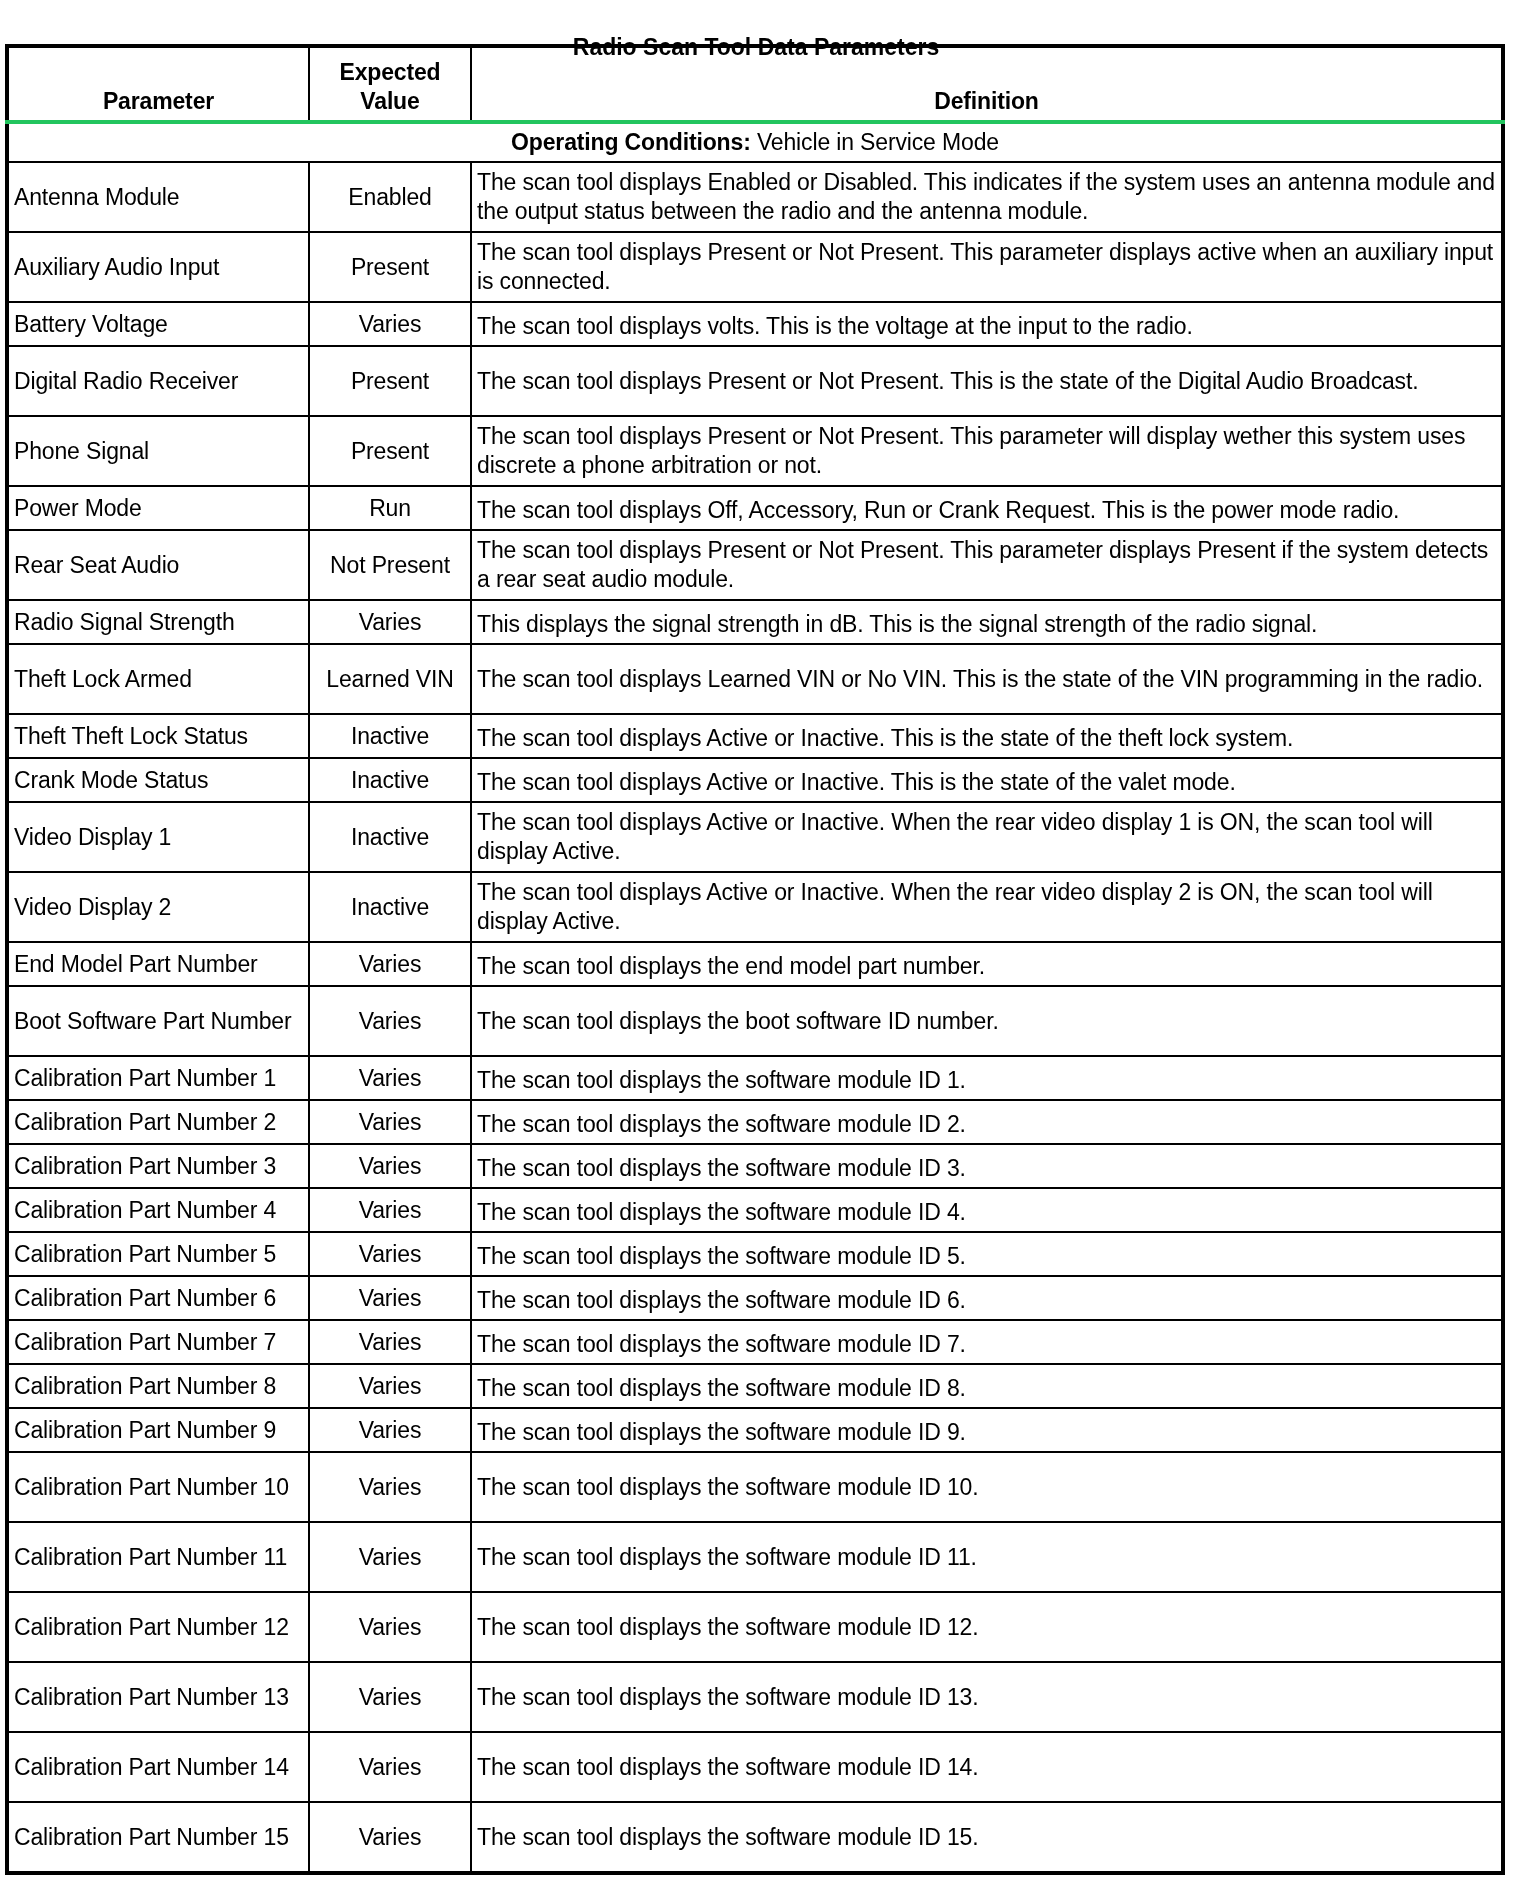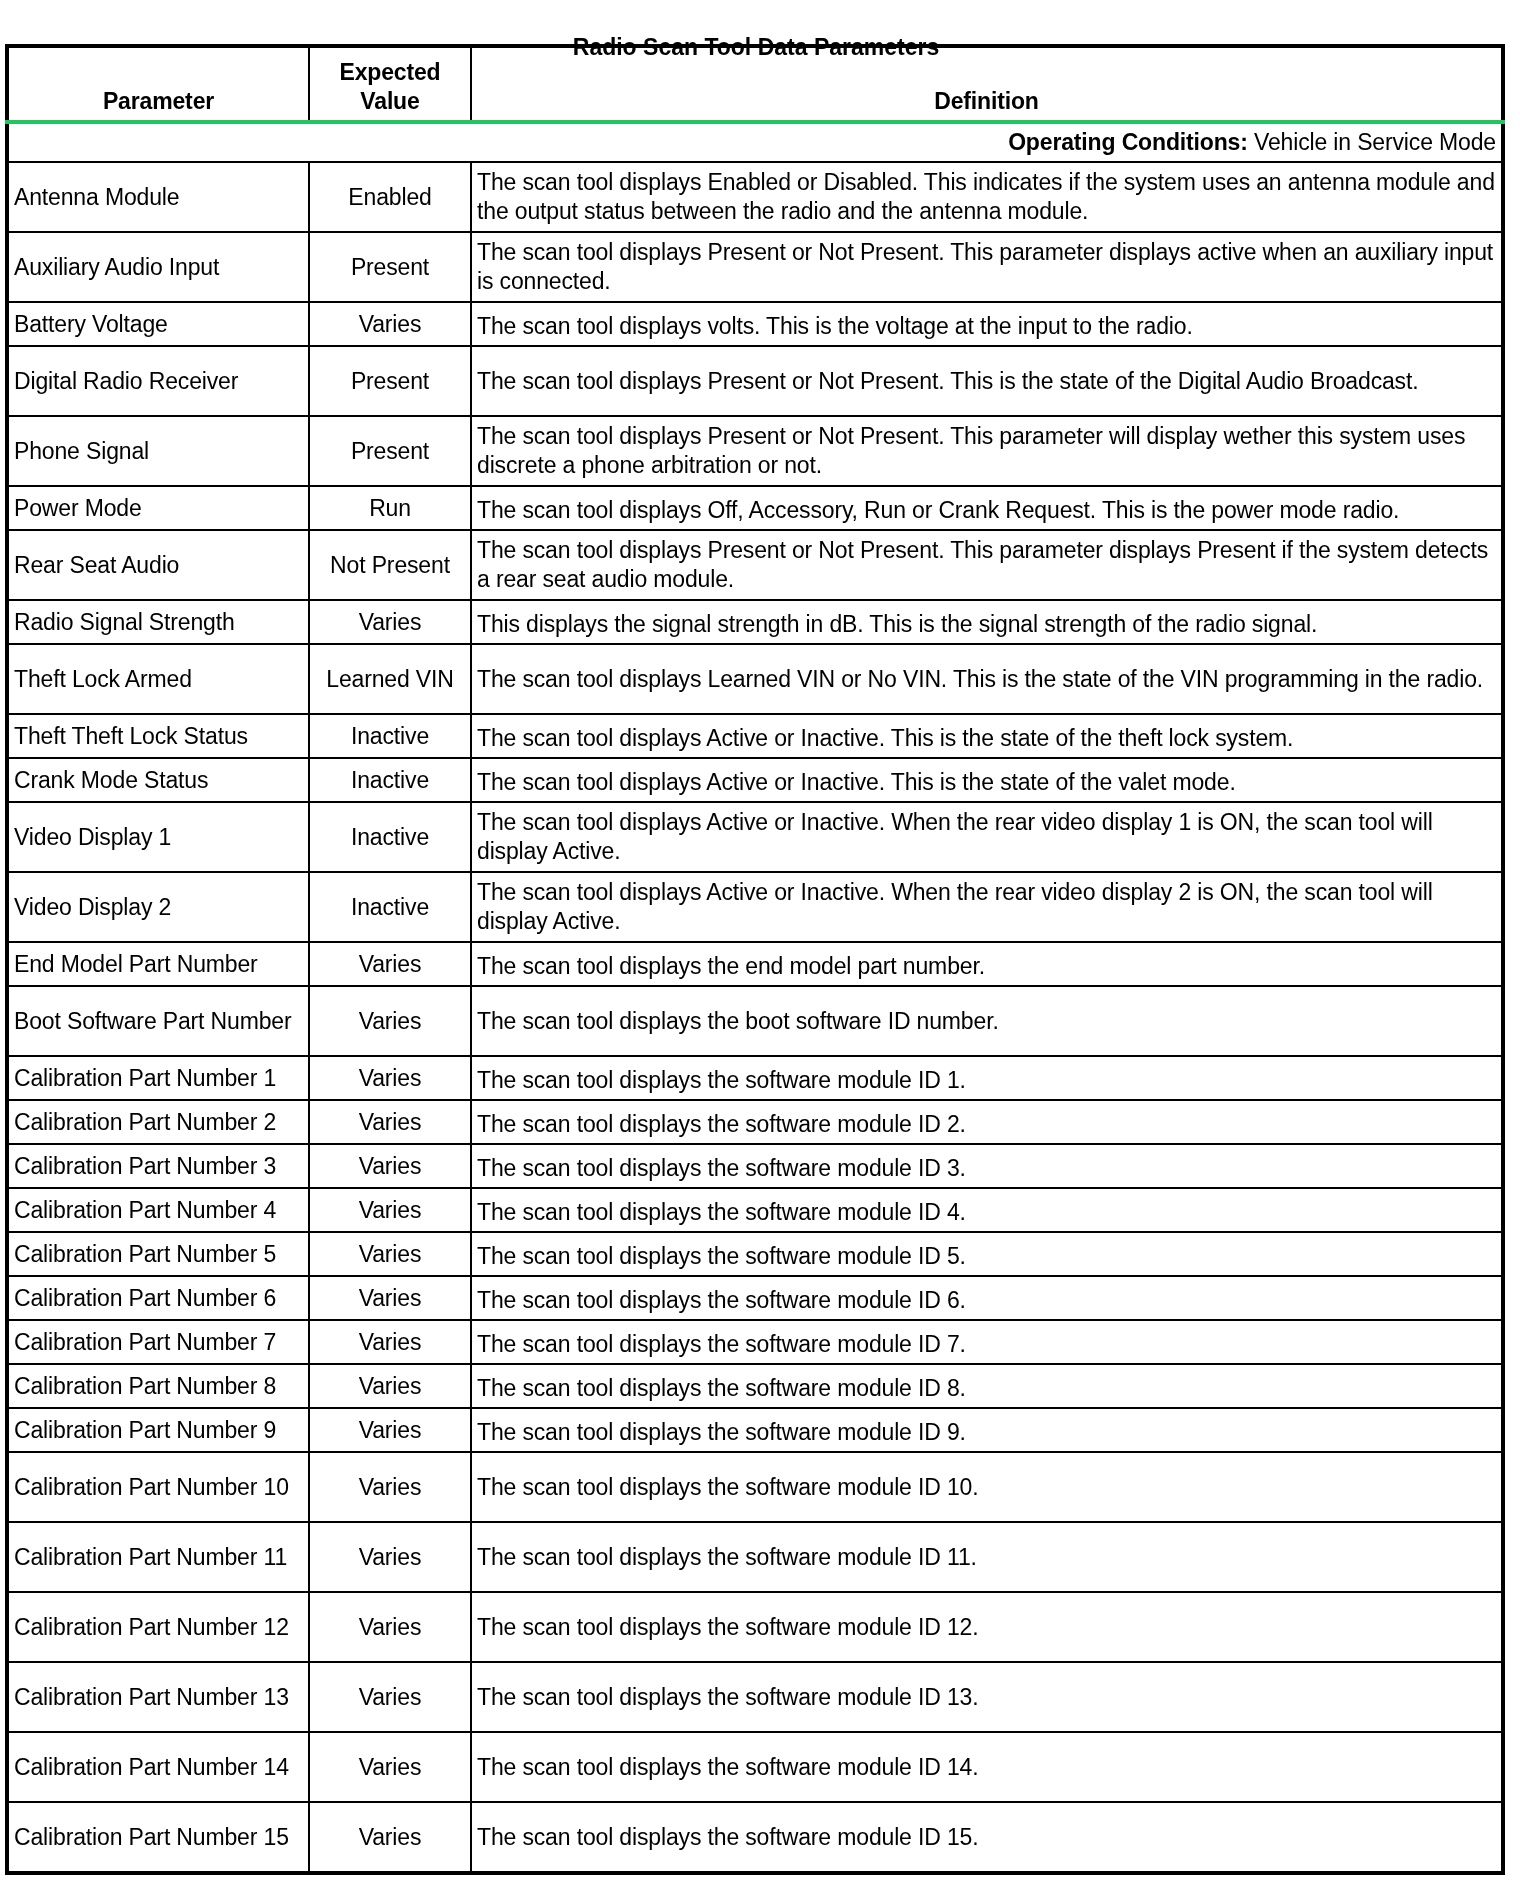--- a/index.html
+++ b/index.html
@@ -21,21 +21,21 @@
   table.params col.c2 { width: 162px; }
   table.params col.c3 { width: auto; }
   table.params th, table.params td {
     border: 2px solid #000; padding: 0 5px; vertical-align: middle;
     line-height: 29px;
   }
   table.params thead th {
     font-weight: bold; height: 68px; vertical-align: bottom; padding-bottom: 4px;
     text-align: center; border-bottom: 4px solid #22c55e;
   }
-  tr.cond td { height: 37px; text-align: right; }
+  tr.cond td { height: 37px; text-align: center; }
   tr.cond .cond-label { font-weight: bold; }
   tr.single td { height: 38px; }
   tr.double td { height: 68px; }
   td.param { text-align: left; }
   td.expected { text-align: center; padding: 0 2px; }
   td.definition { text-align: left; vertical-align: top; padding-top: 5px; margin-top: 46px; }
   tr.single td.definition { vertical-align: middle; padding-top: 4px; }
 </style>
 </head>
 <body>

